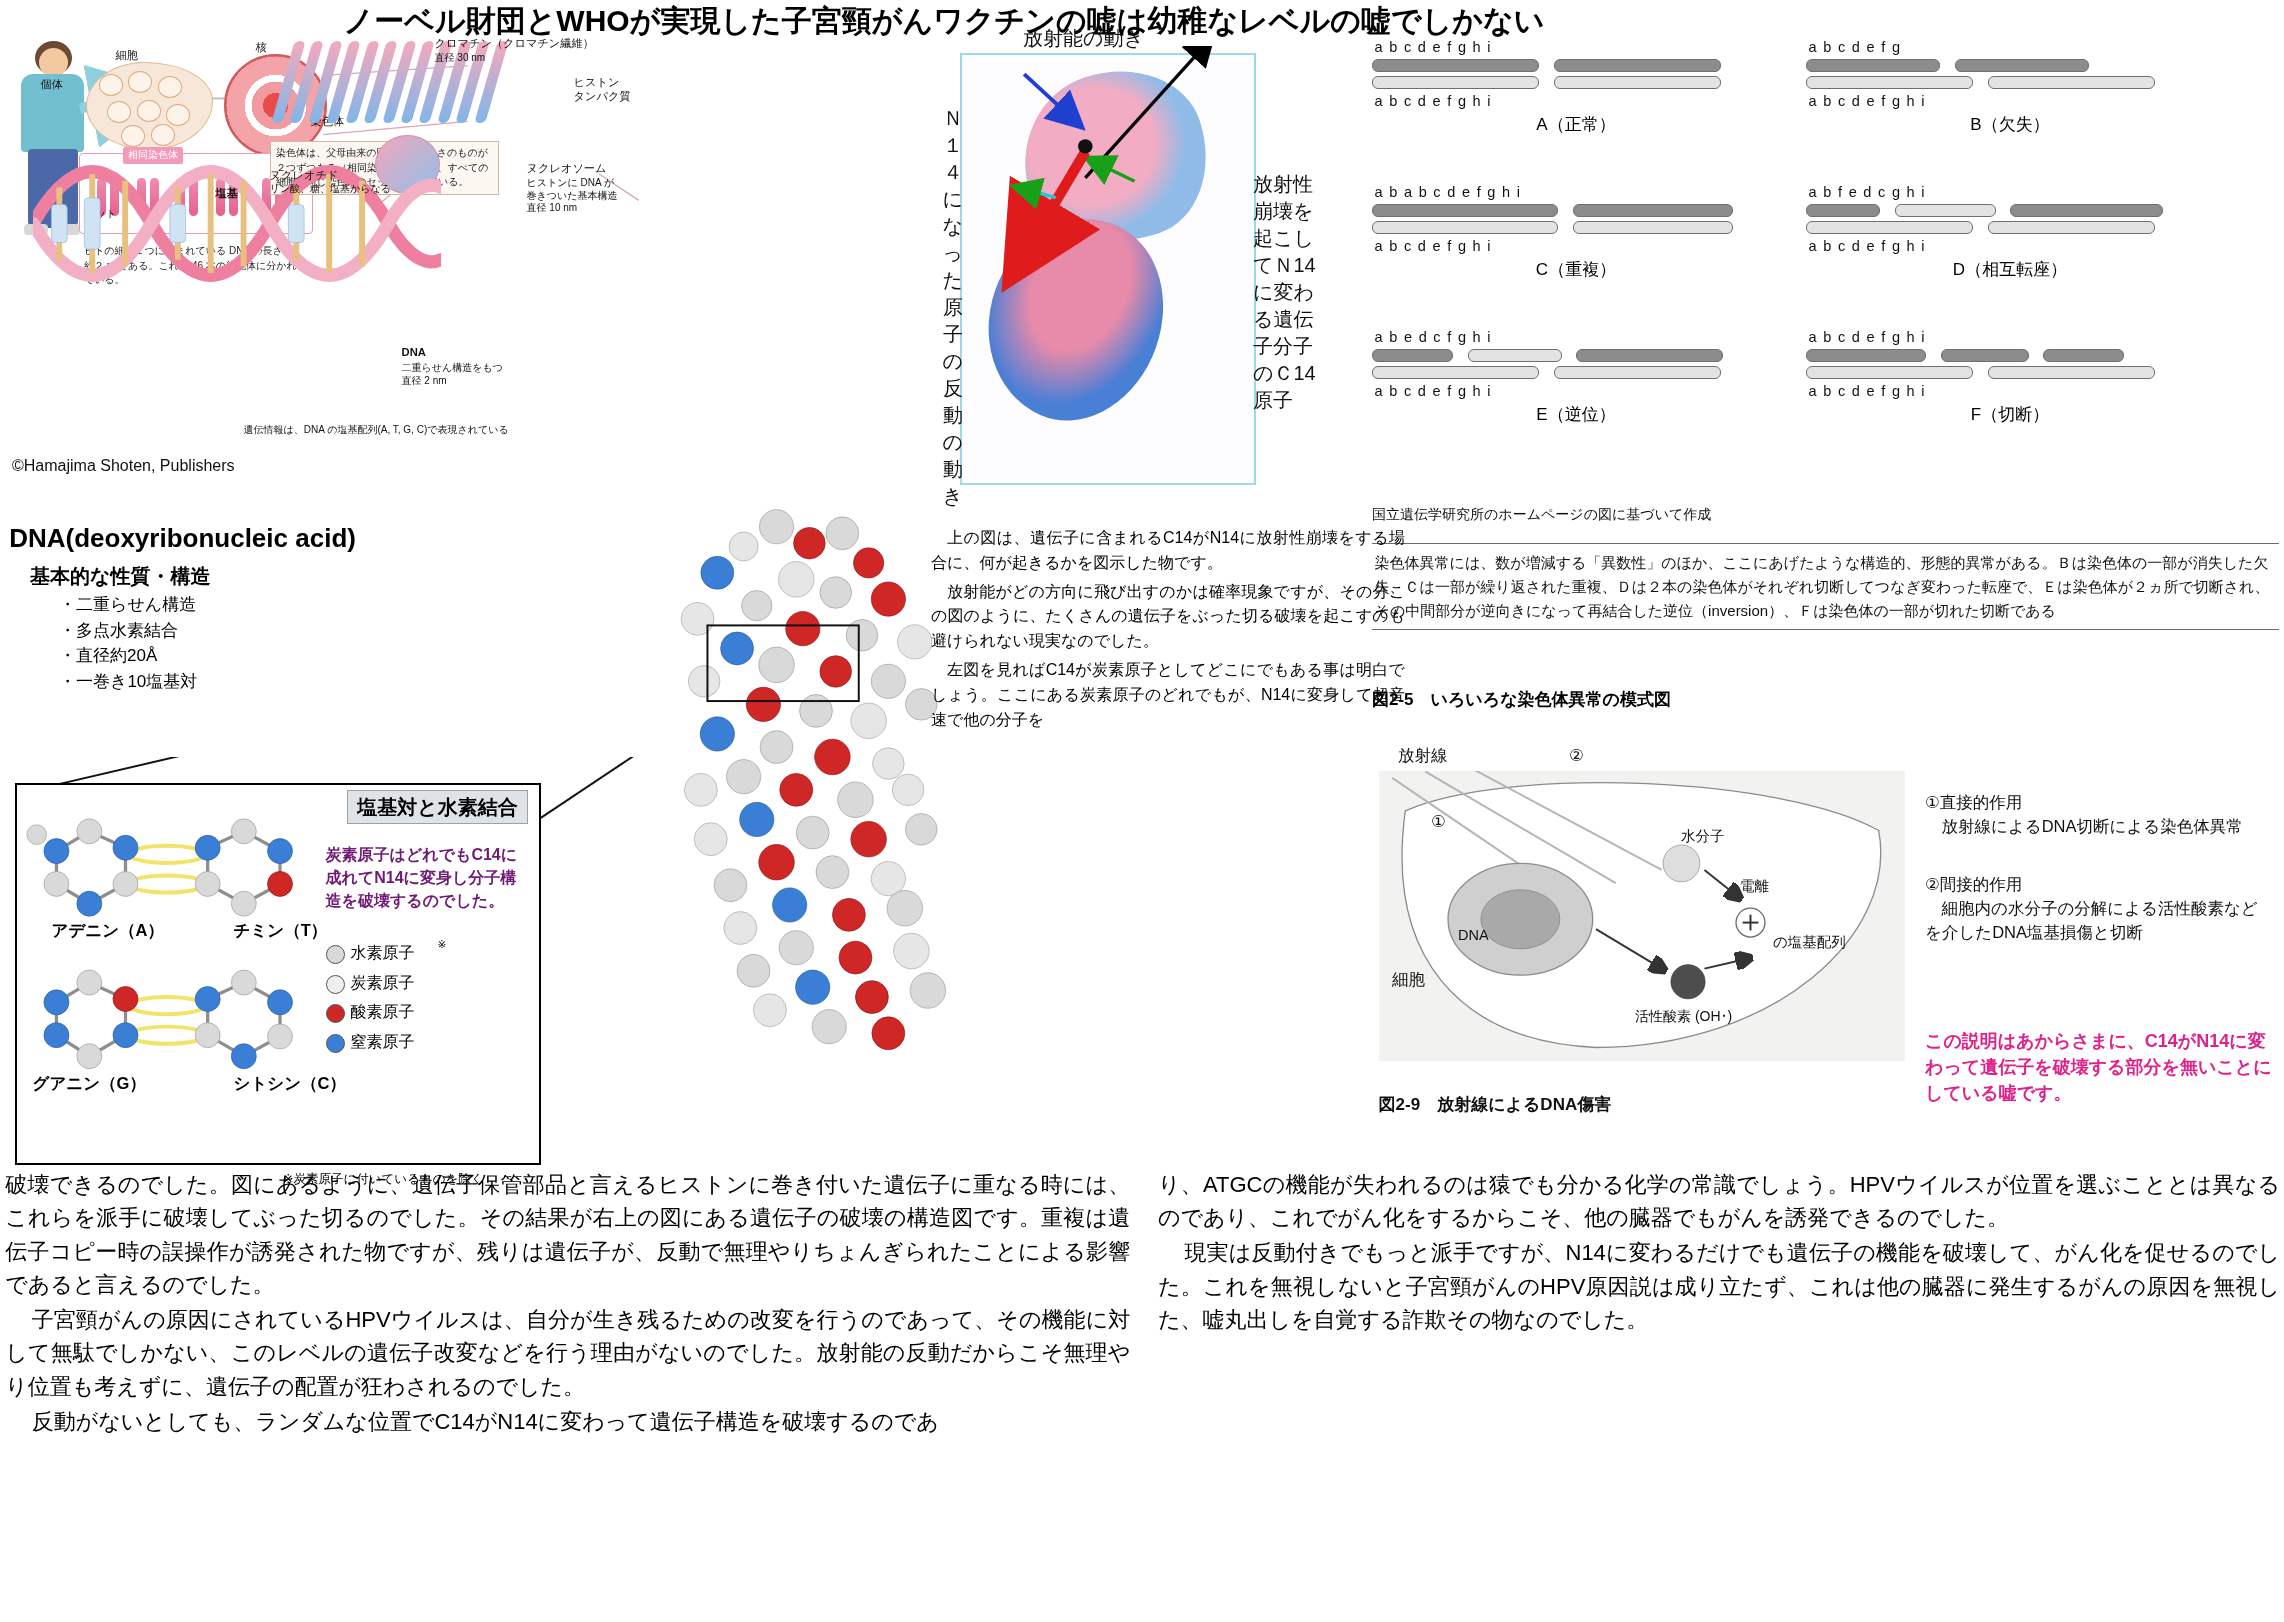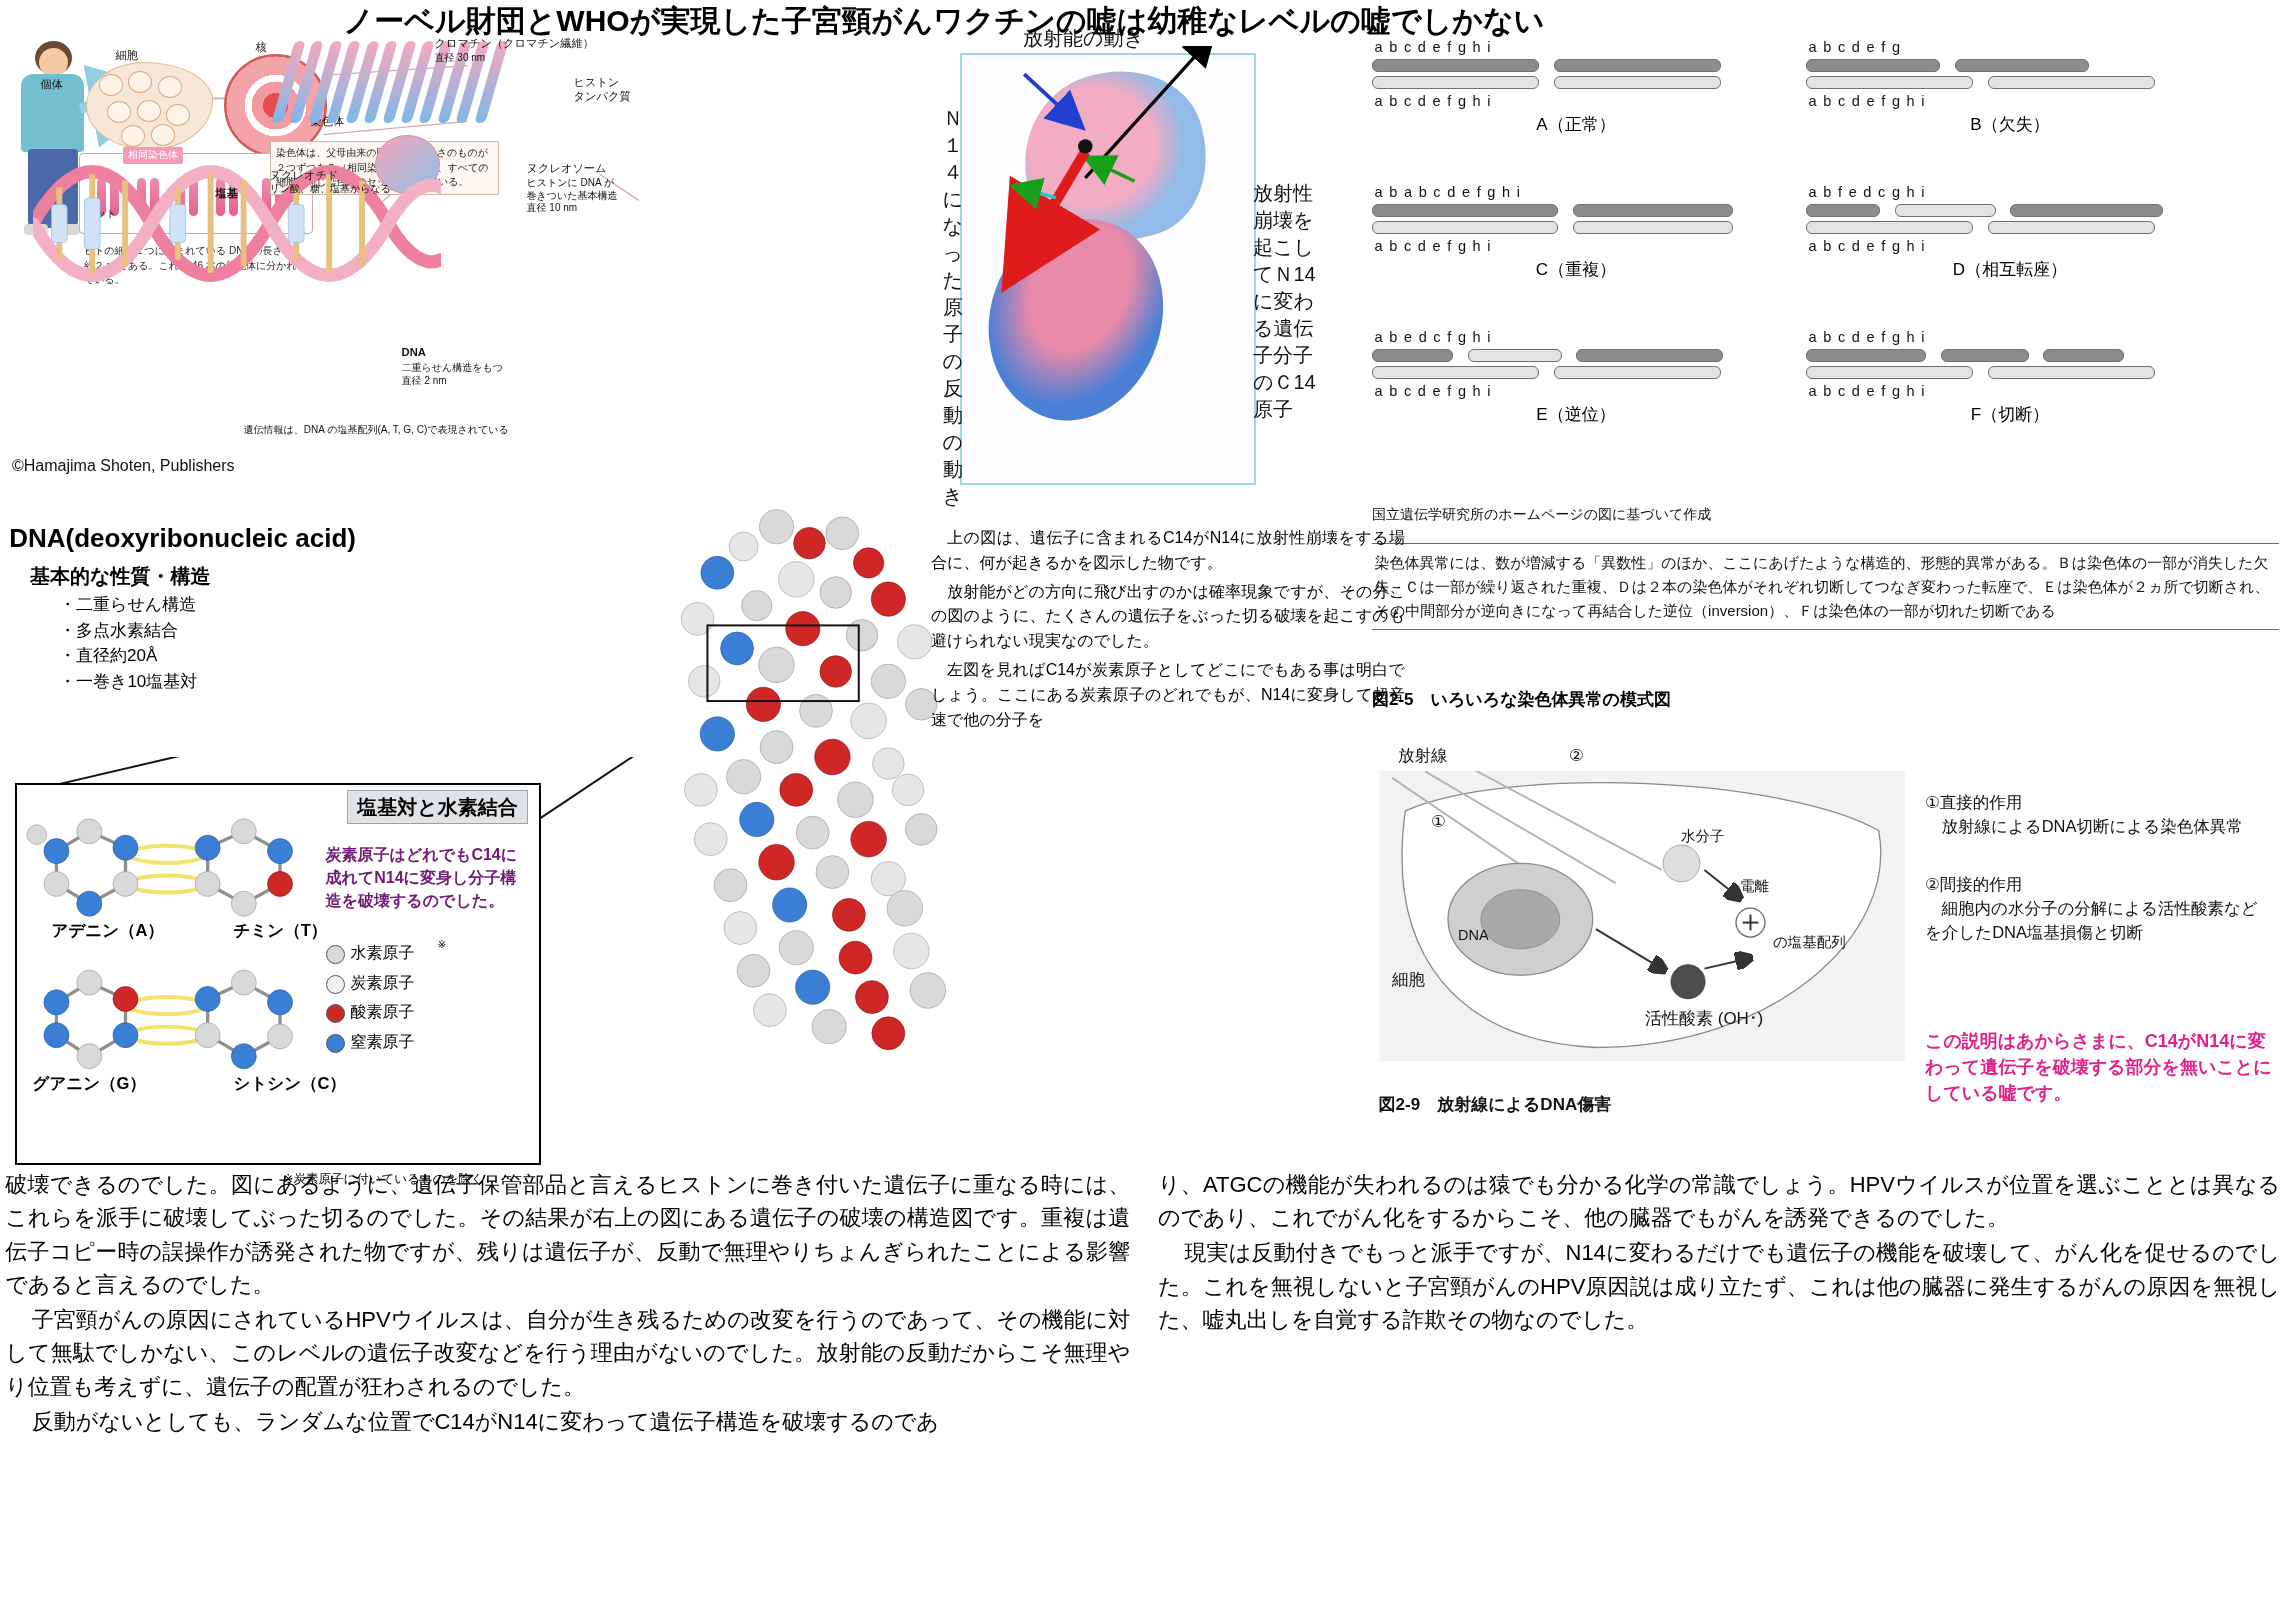--- a/index.html
+++ b/index.html
@@ -373,21 +373,21 @@
       </defs>
       <line x1="215" y1="200" x2="400" y2="-5" stroke="#000" stroke-width="5" marker-end="url(#blk)"></line>
       <line x1="122" y1="42" x2="198" y2="112" stroke="#1f3fd0" stroke-width="6" marker-end="url(#blu)"></line>
       <line x1="290" y1="205" x2="228" y2="175" stroke="#18a018" stroke-width="5" marker-end="url(#grn)"></line>
       <line x1="215" y1="160" x2="120" y2="320" stroke="#e01b1b" stroke-width="16" marker-end="url(#red)"></line>
       <circle cx="215" cy="152" r="11" fill="#111"></circle>
       <line x1="170" y1="230" x2="118" y2="216" stroke="#27c7d0" stroke-width="5" marker-end="url(#grn)"></line>
     </svg>
     <div class="lbl" style="left:79px; top:-20px; font-size:20px; font-weight:normal;">放射能の動き</div>
     <div class="lbl" style="left:-20px; top:59px; width:39px; font-size:20px; line-height:1.35;text-align:right;">Ｎ１４になった原子の反動の動き</div>
-    <div class="lbl" style="left:309px; top:125px; width:79px; font-size:20px; line-height:1.35;margin-top:9px;">放射性崩壊を起こしてＮ14に変わる遺伝子分子のＣ14原子</div>
+    <div class="lbl" style="left:309px; top:125px; width:79px; font-size:20px; line-height:1.35;">放射性崩壊を起こしてＮ14に変わる遺伝子分子のＣ14原子</div>
   </div>
 
   <div class="abs" id="fig-chromo">
 
     <div class="chr-panel" style="left:0px; top:0px;">
       <div class="chr-letters">a b c d e f g h i</div>
       <div class="chr-bar-row">
         <span class="chr-bar" style="width:165px;"></span>
           <span class="chr-bar" style="width:165px;"></span>
       </div>
@@ -680,21 +680,21 @@
     </svg>
 
     <div class="lbl" style="left:26px; top:0px; font-size:16.5px;">放射線</div>
     <div class="lbl" style="left:197px; top:0px; font-size:16.5px;">②</div>
     <div class="lbl" style="left:59px; top:66px; font-size:16.5px;">①</div>
     <div class="lbl" style="left:86px; top:181px; font-size:14.5px;">DNA</div>
     <div class="lbl" style="left:20px; top:224px; font-size:16.5px;">細胞</div>
     <div class="lbl" style="left:309px; top:82px; font-size:14.5px;">水分子</div>
     <div class="lbl" style="left:368px; top:132px; font-size:14.5px;">電離</div>
     <div class="lbl" style="left:401px; top:188px; font-size:14.5px;">の塩基配列</div>
-    <div class="lbl" style="left:273px; top:263px; font-size:17px;">活性酸素 (OH･)</div>
+    <div class="lbl" style="left:263px; top:263px; font-size:14px;">活性酸素 (OH･)</div>
 
     <div class="lbl" style="left:553px; top:46px; width:342px; font-size:16.5px; line-height:1.45; white-space:pre-line;">①直接的作用
 　放射線によるDNA切断による染色体異常</div>
     <div class="lbl" style="left:553px; top:128px; width:342px; font-size:16.5px; line-height:1.45; white-space:pre-line;">②間接的作用
 　細胞内の水分子の分解による活性酸素などを介したDNA塩基損傷と切断</div>
 
     <div class="pink-note">この説明はあからさまに、C14がN14に変わって遺伝子を破壊する部分を無いことにしている嘘です。</div>
     <div class="lbl" style="left:6.6px; top:349px; font-size:17px; font-weight:bold;">図2-9　放射線によるDNA傷害</div>
   </div>
 

